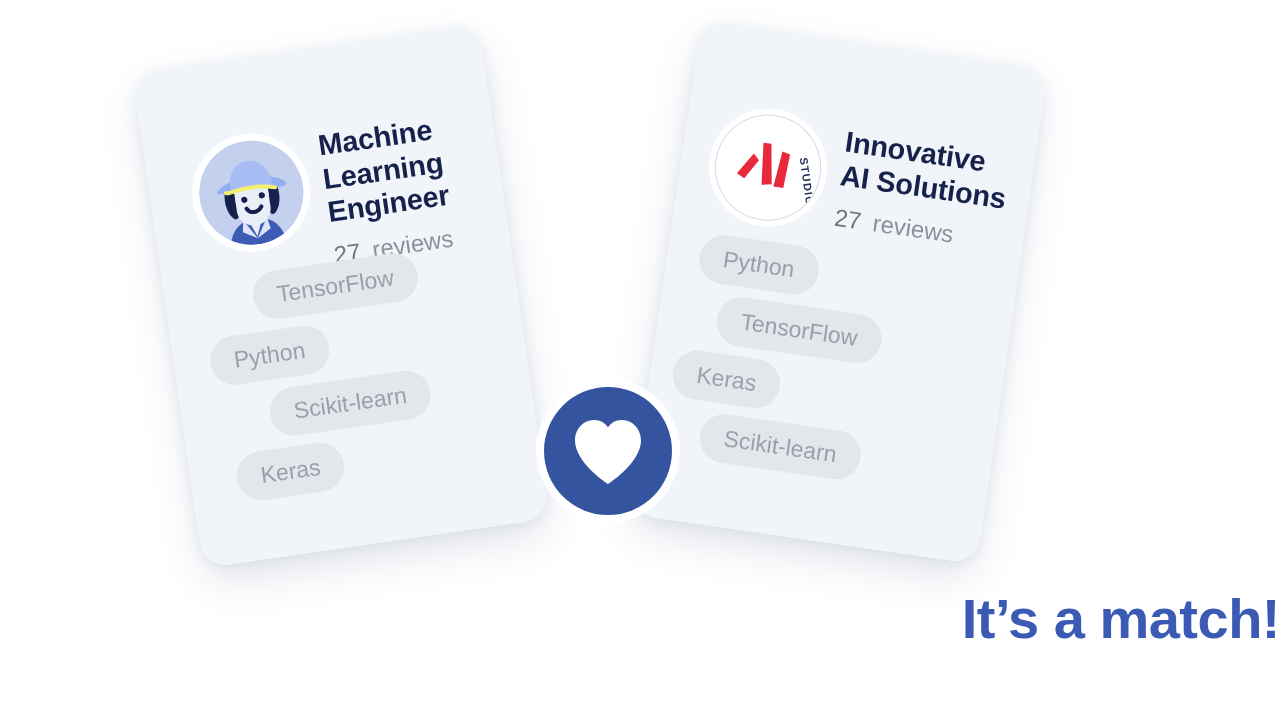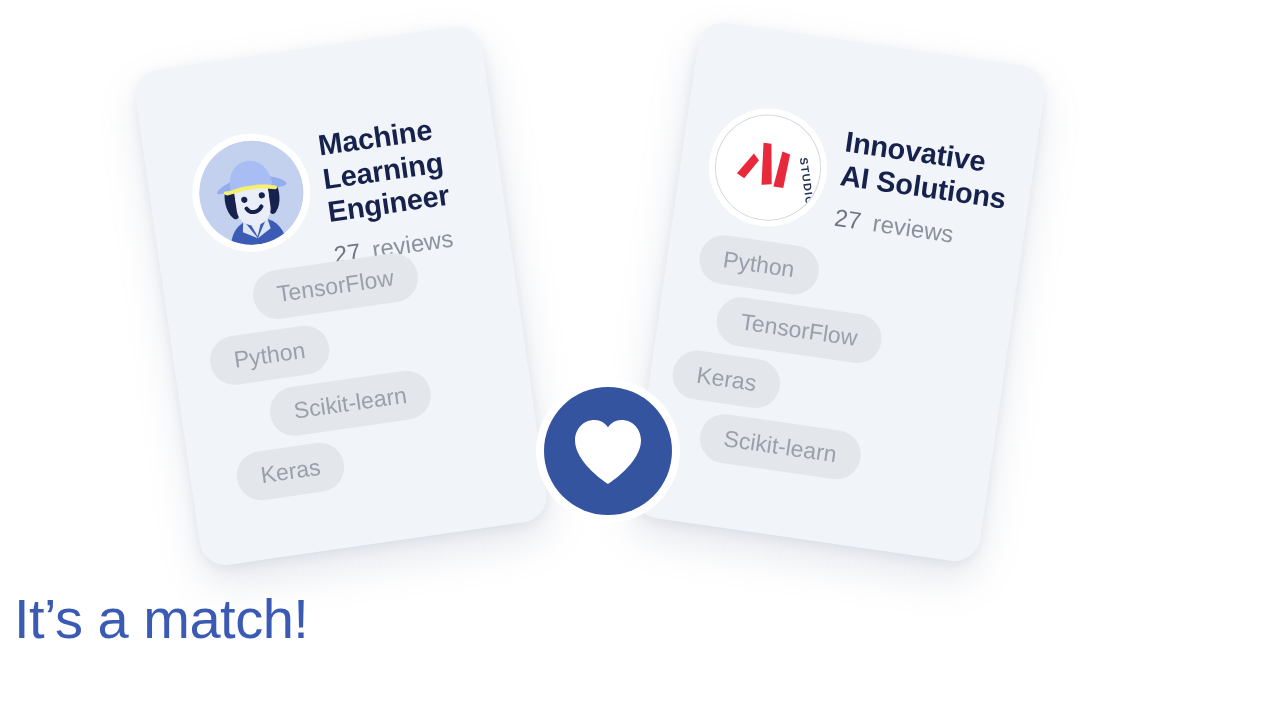--- a/index.html
+++ b/index.html
@@ -176,27 +176,26 @@
     align-items: center;
     justify-content: center;
   }
 
   
   #match-caption {
     position: absolute;
     left: 0;
     right: 0;
     top: 586px;
-    text-align: left;
+    text-align: right;
     font-size: 56px;
-    font-weight: 400;
+    font-weight: 700;
     color: #3a5ab4;
     letter-spacing: -0.5px;
     z-index: 6;
-    margin-left: 14px;
   }
 </style>
 </head>
 <body>
 
 <div id="stage">
 
   <div class="card" id="card-left">
 
     <div class="card-head">

